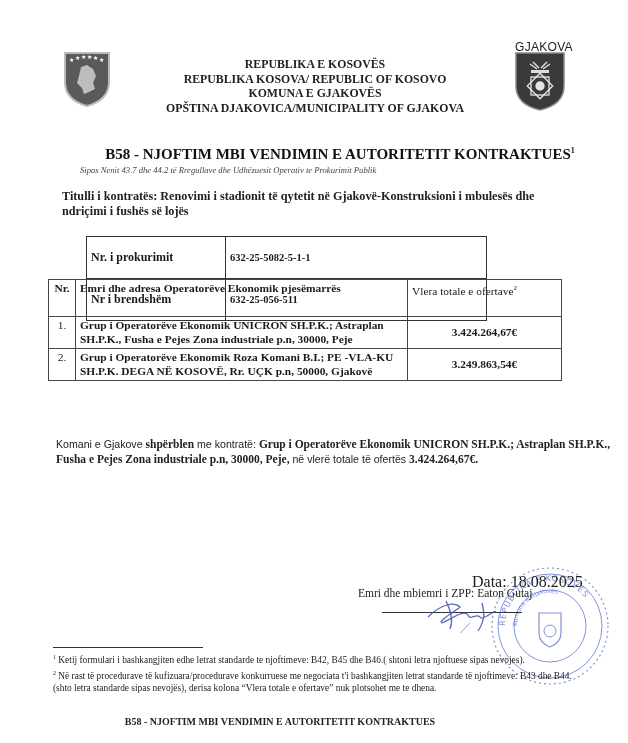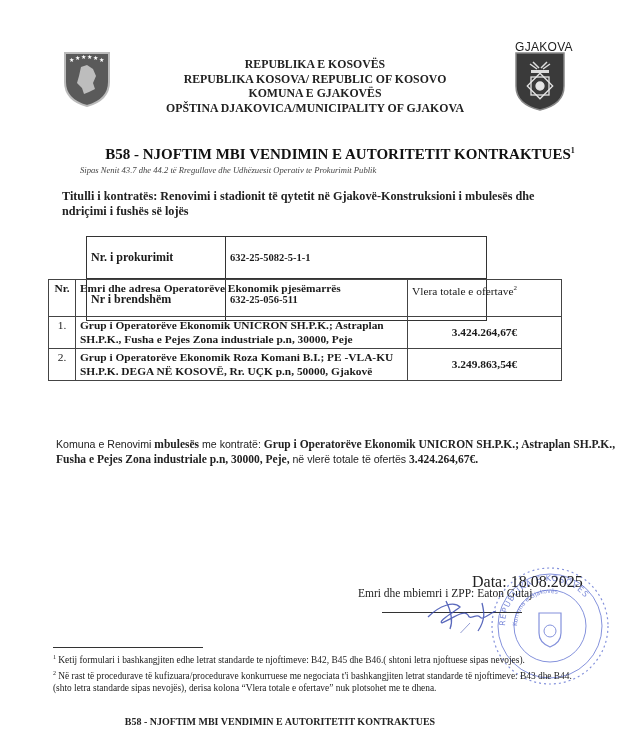--- a/index.html
+++ b/index.html
@@ -117,21 +117,21 @@
   </tr>
   <tr>
     <td class="nr">2.</td>
     <td class="name">Grup i Operatorëve Ekonomik Roza Komani B.I.; PE -VLA-KU SH.P.K. DEGA NË KOSOVË, Rr. UÇK p.n, 50000, Gjakovë</td>
     <td class="val">3.249.863,54€</td>
   </tr>
 </tbody>
   </table>
 
 <div class="abs result">
-  <div><span>Komuna e Renovimi </span><b>mbulesës</b><span> me kontratë: </span><b>Grup i Operatorëve Ekonomik UNICRON SH.P.K.; Astraplan SH.P.K., Fusha e Pejes Zona industriale p.n, 30000, Peje,</b><span> në vlerë totale të ofertës </span><b>3.424.264,67€.</b></div>
+  <div><span>Komani e Gjakove </span><b>shpërblen</b><span> me kontratë: </span><b>Grup i Operatorëve Ekonomik UNICRON SH.P.K.; Astraplan SH.P.K., Fusha e Pejes Zona industriale p.n, 30000, Peje,</b><span> në vlerë totale të ofertës </span><b>3.424.264,67€.</b></div>
 </div>
 
 <svg class="abs stamp" viewBox="0 0 126 126">
   <defs>
     <path id="stampArc" d="M18 63 A45 45 0 0 1 108 63"></path>
     <path id="stampArcInner" d="M30 63 A33 33 0 0 1 96 63"></path>
   </defs>
   <g fill="none" stroke="#5b6dd0" opacity="0.75">
     <circle cx="63" cy="63" r="58" stroke-width="1.2" stroke-dasharray="2 3"></circle>
     <circle cx="63" cy="63" r="52" stroke-width="1"></circle>

